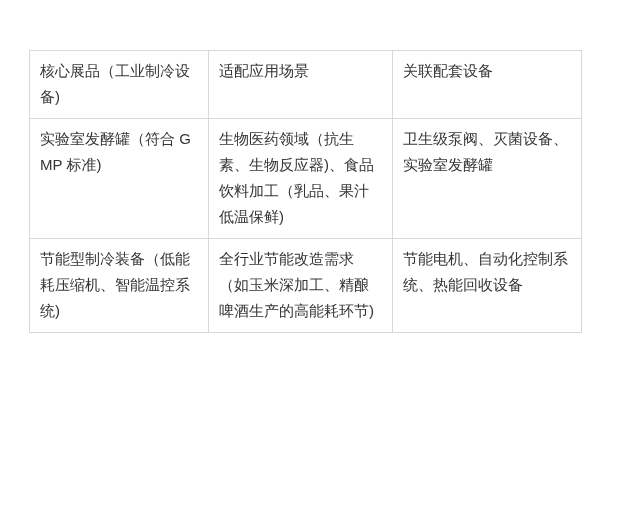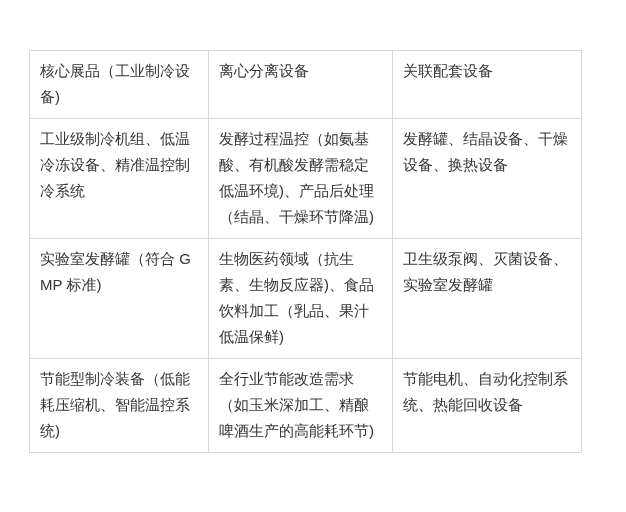--- a/index.html
+++ b/index.html
@@ -51,30 +51,25 @@
 <div class="table-wrap">
   <table class="exhibit-table">
     <colgroup>
       <col class="c1">
       <col class="c2">
       <col class="c3">
     </colgroup>
     <thead>
       <tr class="row-header">
         <th>核心展品（工业制冷设备)</th>
-        <th>离心分离设备</th>
+        <th>适配应用场景</th>
         <th>关联配套设备</th>
       </tr>
     </thead>
     <tbody>
-      <tr class="row-1">
-        <td>工业级制冷机组、低温冷冻设备、精准温控制冷系统</td>
-        <td>发酵过程温控（如氨基酸、有机酸发酵需稳定低温环境)、产品后处理（结晶、干燥环节降温)</td>
-        <td>发酵罐、结晶设备、干燥设备、换热设备</td>
-      </tr>
       <tr class="row-2">
         <td>实验室发酵罐（符合 GMP 标准)</td>
         <td>生物医药领域（抗生素、生物反应器)、食品饮料加工（乳品、果汁低温保鲜)</td>
         <td>卫生级泵阀、灭菌设备、实验室发酵罐</td>
       </tr>
       <tr class="row-3">
         <td>节能型制冷装备（低能耗压缩机、智能温控系统)</td>
         <td>全行业节能改造需求（如玉米深加工、精酿啤酒生产的高能耗环节)</td>
         <td>节能电机、自动化控制系统、热能回收设备</td>
       </tr>

